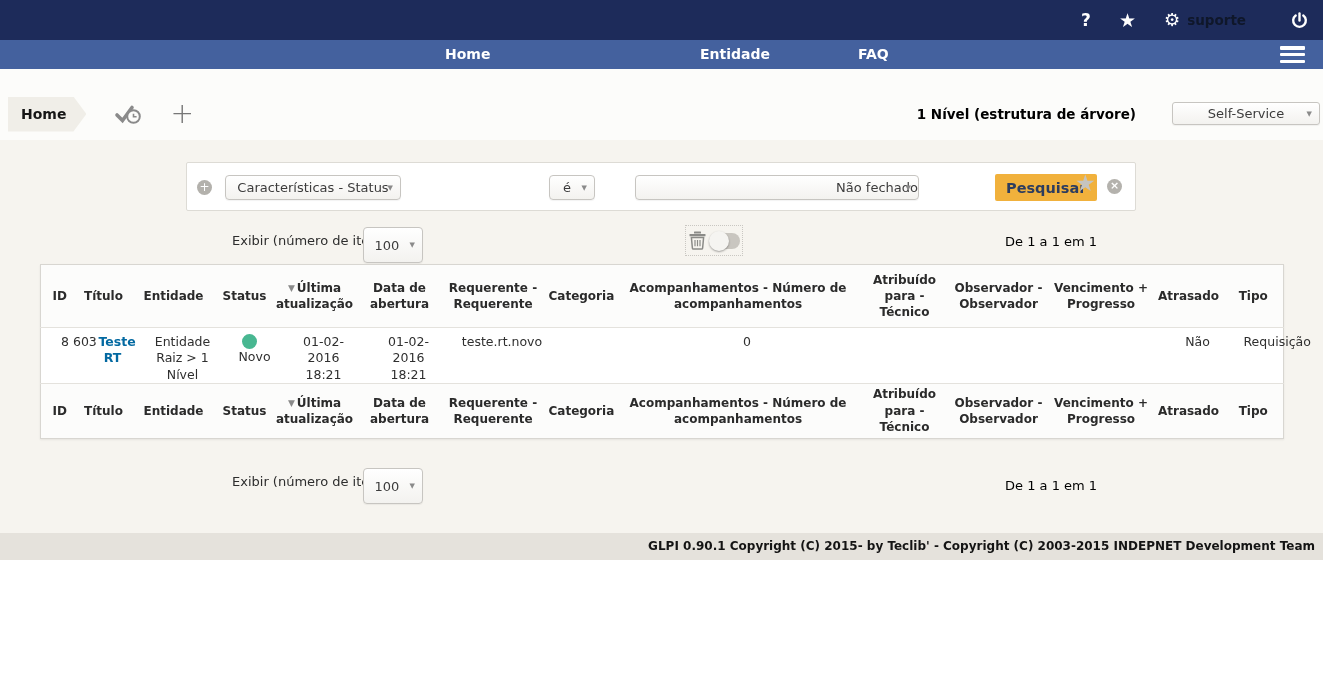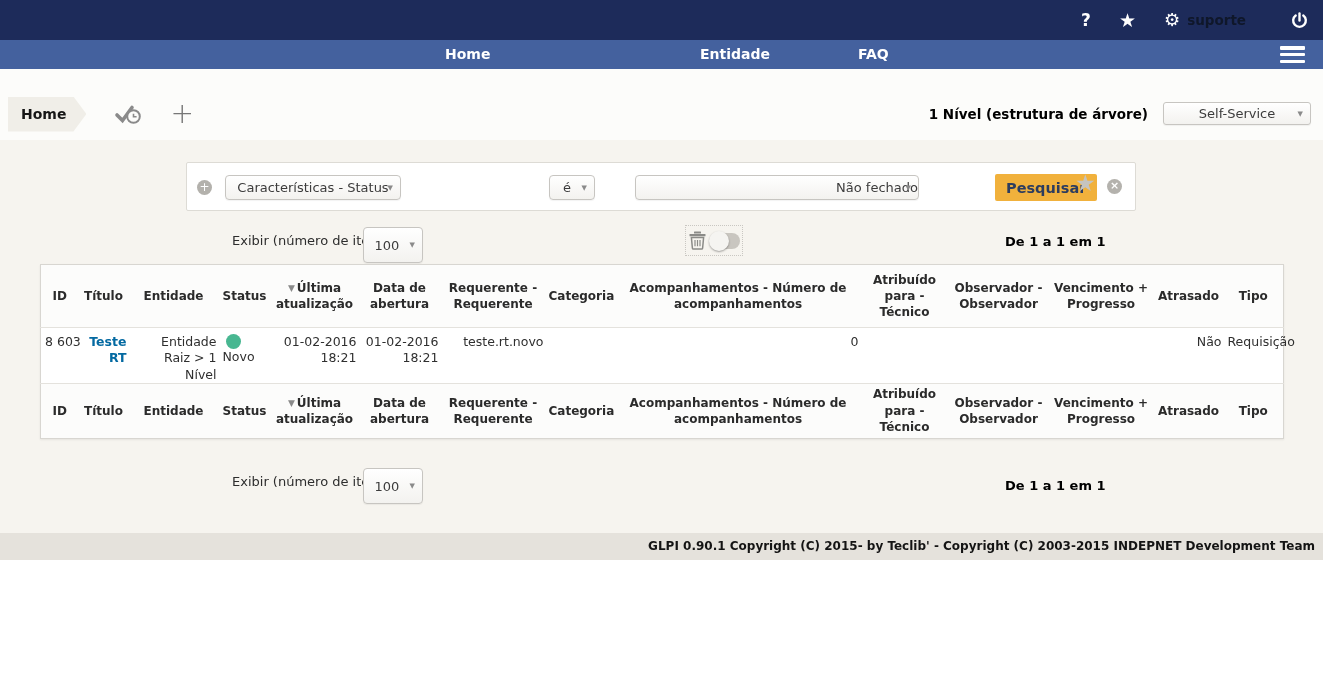--- a/index.html
+++ b/index.html
@@ -29,21 +29,21 @@
 
   .nav-item { position:absolute; top:40px; height:29px; line-height:28px; color:#fff; font-size:14px; font-weight:bold; cursor:pointer; z-index:5; }
 
   
   .crumb-row { position:absolute; left:8px; top:96px; height:36px; display:flex; align-items:center; gap:28px; z-index:4; }
   .crumb { background:#f0eee8; height:35px; line-height:35px; padding:0 20px 0 13px; font-size:14px; font-weight:bold; color:#161616;
            clip-path:polygon(0 0, calc(100% - 13px) 0, 100% 50%, calc(100% - 13px) 100%, 0 100%); cursor:pointer; }
   .crumb-icon { cursor:pointer; display:flex; align-items:center; }
   .big-plus { color:#777; font-size:28px; font-weight:300; line-height:1; cursor:pointer; }
 
-  .toolbar-right { position:absolute; right:12px; top:102px; display:flex; align-items:center; gap:15px; z-index:4;justify-content:space-between; }
+  .toolbar-right { position:absolute; right:3px; top:102px; display:flex; align-items:center; gap:36px; z-index:4;justify-content:space-between; }
   .view-mode { font-size:13.5px; font-weight:bold; color:#000; }
 
   
   .sel { position:relative; display:inline-flex; align-items:center; justify-content:center;
          background:linear-gradient(#ffffff,#f3f2ef); border:1px solid #c7c5c1; border-radius:4px;
          font-size:13px; color:#3c3c3c; cursor:pointer; box-shadow:0 1px 1px rgba(0,0,0,0.05); }
   .sel .arrow { position:absolute; right:7px; font-size:7px; color:#8a8a8a; }
   .sel-profile { width:148px; height:23px; border-radius:3px; }
 
   
@@ -58,37 +58,37 @@
                 color:#2c3c5f; font-size:14.5px; font-weight:bold; font-family:"DejaVu Sans",sans-serif; cursor:pointer; }
   .save-star { position:absolute; left:888px; top:9px; color:#c6c4bf; font-size:23px; line-height:1; cursor:pointer; }
   .remove-circ { position:absolute; left:920px; top:16px; width:15px; height:15px; border-radius:50%; background:#b4b2ad;
                  color:#fff; font-size:11px; font-weight:bold; line-height:14px; text-align:center; cursor:pointer; }
 
   
   .controls { position:absolute; left:0; width:1323px; height:34px; z-index:4; }
   .controls.top { top:224px; } .controls.bottom { top:465px; }
   .display-label { position:absolute; left:232px; top:9px; font-size:13px; color:#2d2d2d; }
   .sel-size { position:absolute; left:363px; top:3px; width:60px; height:36px; }
-  .range-text { position:absolute; left:1005px; top:10px; font-size:13px; font-weight:bold; color:#000; }
+  .range-text { position:absolute; left:1005px; top:10px; font-size:13px; font-weight:normal; color:#000; }
   .massive-box { position:absolute; left:685px; top:1px; width:58px; height:31px; border:1px dotted #c9c7c2;
                  display:flex; align-items:center; justify-content:center; gap:5px; }
   .trash-btn { display:flex; align-items:center; cursor:pointer; }
   .toggle { position:relative; width:29px; height:16px; border-radius:8px; background:#c9c6c0; cursor:pointer; }
   .toggle .knob { position:absolute; left:-2px; top:-2px; width:20px; height:20px; border-radius:50%;
                   background:#f5f4f1; box-shadow:0 1px 2px rgba(0,0,0,0.35); }
 
   
   .ticket-table { position:absolute; left:40px; top:264px; width:1243px; border-collapse:collapse; table-layout:fixed;
                   background:#fff; border:1px solid #d8d6d1; box-shadow:0 1px 2px rgba(0,0,0,0.07); z-index:4; }
   .ticket-table th { height:63px; vertical-align:middle; text-align:center; font-size:12px; font-weight:bold; color:#2b2b2b;
                      padding:2px 3px; background:#fcfcfb; cursor:pointer; line-height:1.35; }
   .ticket-table thead th { border-bottom:1px solid #e4e2dd; }
   .ticket-table tfoot th { border-top:1px solid #e4e2dd; height:55px; }
-  .ticket-table td { height:47px; vertical-align:top; text-align:right; font-size:12.5px; color:#2f2f2f;
-                     padding:6px 2px 0 4px; line-height:1.3; }
+  .ticket-table td { height:47px; vertical-align:top; text-align:center; font-size:12.5px; color:#2f2f2f;
+                     padding:6px 2px 0 20px; line-height:1.3; }
   .ticket-table td.c-id { white-space:nowrap; }
   .ticket-link { color:#0369a1; font-weight:bold; cursor:pointer; }
   .status-cell { display:flex; flex-direction:column; align-items:flex-start; }
   .status-dot { width:15px; height:15px; border-radius:50%; background:#48b791; margin-left:3px; }
   .sort-arrow { color:#8a8a8a; font-size:9px; vertical-align:middle; margin-right:2px; }
 
   .footer-text { position:absolute; right:8px; top:533px; height:27px; line-height:27px; font-size:12px; font-weight:bold; color:#141414; z-index:4; }
 </style>
 </head>
 <body>

